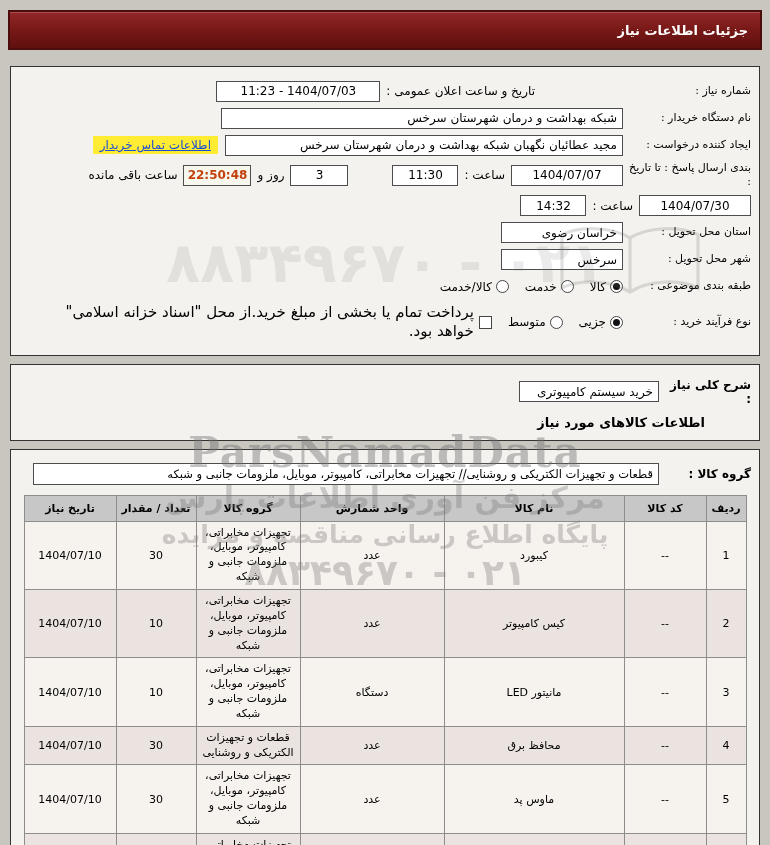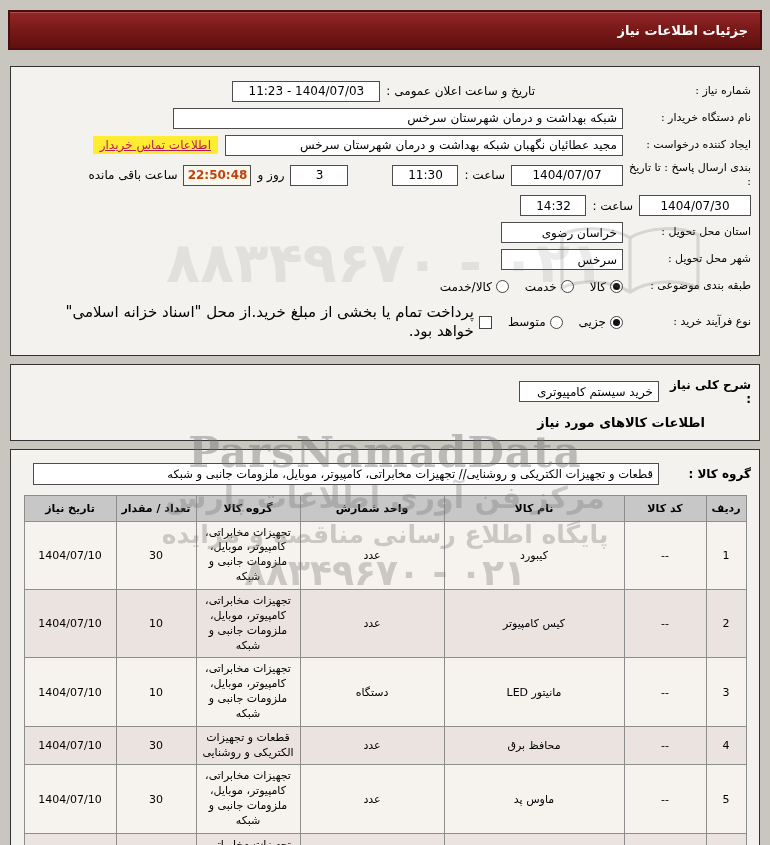--- a/index.html
+++ b/index.html
@@ -11,30 +11,30 @@
     box-shadow:inset 0 1px 0 rgba(255,255,255,.18)}
 
   .panel{margin:0 10px 8px;background:#f4f2ee;border:1px solid #333;padding:8px}
   .frow{display:flex;align-items:center;margin:5px 0;min-height:22px}
   .lblcol{width:128px;flex-shrink:0;font-size:11px;text-align:right;line-height:1.3;padding-left:6px}
   .lblcol-sm{width:92px;flex-shrink:0;font-size:12px;text-align:right;padding-left:6px}
   .blbl{font-weight:bold}
   .lbl{font-size:12px;margin:0 6px;white-space:nowrap}
   .vbox{background:#fff;border:1px solid #4d4d4d;min-height:21px;display:flex;align-items:center;padding:1px 5px;font-size:12px}
   .ltr{direction:ltr}
-  .w140{width:140px}.w148{width:148px;justify-content:center}
-  .w450{width:450px}.w398{width:398px}
+  .w140{width:140px}.w148{width:164px;justify-content:center}
+  .w450{width:402px}.w398{width:398px}
   .w112{width:112px;justify-content:center}
   .w66{width:66px;justify-content:center}
   .w58{width:58px;justify-content:center}
   .w68{width:68px;justify-content:center}
   .w135{width:122px}
   .gap88{margin-right:88px}
   .gap44{margin-right:44px}
-  .contact-link{background:#ffec33;color:#be185d;font-size:12px;padding:2px 7px;margin-right:7px;
+  .contact-link{background:#ffec33;color:#1d4ed8;font-size:12px;padding:2px 7px;margin-right:7px;
     text-decoration:underline;cursor:pointer;white-space:nowrap}
   .countdown{color:#c2410c;font-weight:bold;background:#f7f7ee}
   .radio{width:13px;height:13px;border:1px solid #444;border-radius:50%;background:#fff;margin-left:4px;position:relative;
     flex-shrink:0;display:inline-block}
   .radio.sel::after{content:"";position:absolute;top:2px;left:2px;right:2px;bottom:2px;background:#111;border-radius:50%}
   .checkbox{width:13px;height:13px;border:1px solid #444;background:#fff;margin-left:5px;flex-shrink:0;display:inline-block}
   .opt{display:flex;align-items:center;font-size:12px;margin-left:16px}
   .opt-text{font-size:12px}
   .longtext{font-size:15px;line-height:1.3}
   .section-heading{font-weight:bold;font-size:13px;text-align:right;margin:9px 46px 2px 0}

